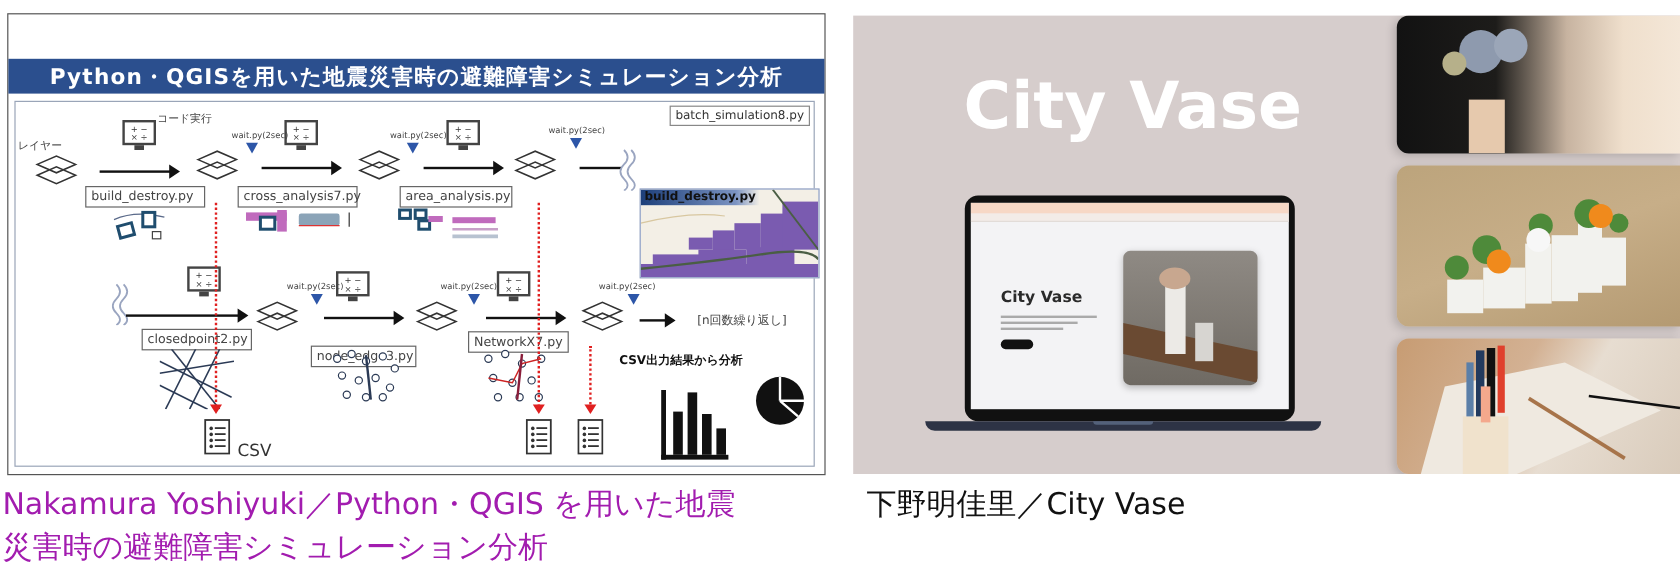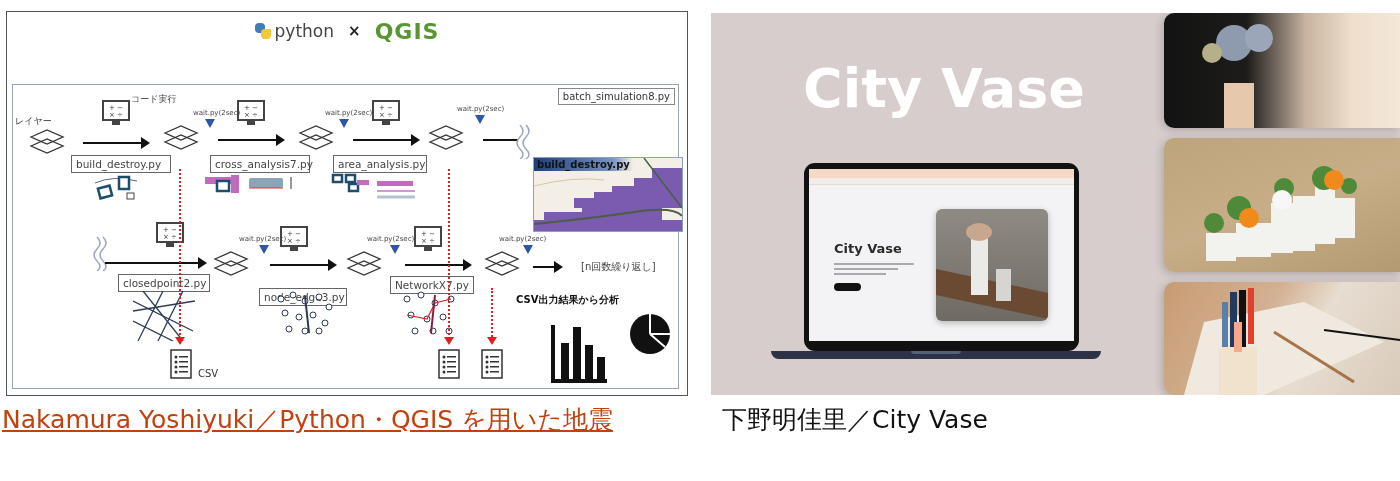--- a/index.html
+++ b/index.html
@@ -24,24 +24,24 @@
   .tri{position:absolute;width:0;height:0;border-left:5px solid transparent;border-right:5px solid transparent;border-top:9px solid #2d56a8;}
   .arrow{position:absolute;height:2px;background:#111;}
   .arrow::after{content:"";position:absolute;right:-2px;top:-5px;border-left:9px solid #111;border-top:6px solid transparent;border-bottom:6px solid transparent;}
   .red-dot{position:absolute;width:0;border-left:2px dotted #e02020;}
   .red-head{position:absolute;width:0;height:0;border-left:5px solid transparent;border-right:5px solid transparent;border-top:8px solid #e02020;}
   .ic{position:absolute;}
   .map-thumb{position:absolute;left:520px;top:72px;width:148px;height:73px;border:1px solid #8ea0c8;overflow:hidden;background:#f3efe6;}
   .map-thumb .map-title{position:absolute;left:0;top:0;background:linear-gradient(90deg,#1d3f7a,#7b93c2 80%,transparent);color:#111;font-weight:bold;font-size:10px;padding:1px 3px;}
   .repeat-txt{position:absolute;font-size:10px;color:#444;margin-left:12px;}
   .csv-title{position:absolute;font-size:10px;font-weight:bold;color:#111;}
-  .csv-lbl{position:absolute;font-size:10px;color:#333;}
+  .csv-lbl{position:absolute;font-size:14px;color:#333;}
 
   
-  .caption-left{position:absolute;left:2px;top:402px;width:700px;font-size:25px;line-height:36px;color:#c2410c;font-family:"DejaVu Sans","Liberation Sans",sans-serif;text-decoration:underline;}
+  .caption-left{position:absolute;left:2px;top:402px;width:700px;font-size:25px;line-height:36px;color:#a21caf;font-family:"DejaVu Sans","Liberation Sans",sans-serif;}
 
   
   .right-panel{position:absolute;left:711px;top:13px;width:689px;height:382px;background:#d6cdcc;overflow:hidden;text-align:center;}
   .rp-title{position:absolute;left:92px;top:44px;font-size:54px;color:#fff;font-weight:bold;font-family:"DejaVu Sans","Liberation Sans",sans-serif;letter-spacing:0px;}
   .laptop{position:absolute;left:60px;top:150px;width:330px;height:200px;}
   .lid{position:absolute;left:33px;top:0;width:275px;height:188px;background:#111;border-radius:11px;}
   .screen{position:absolute;left:5px;top:6px;right:5px;bottom:10px;background:#f3f3f5;overflow:hidden;}
   .tabbar{height:9px;background:#f7d8c6;}
   .urlbar{height:6px;background:#f3ece8;border-bottom:1px solid #e2dcd8;}
   .site-title{position:absolute;left:25px;top:72px;font-size:13px;color:#2a2a2a;font-weight:bold;}
@@ -59,31 +59,21 @@
   .tile2{top:125px;height:134px;background:linear-gradient(160deg,#bca47c,#c7ae88 50%,#b49a72);}
   .tile3{top:269px;height:113px;background:linear-gradient(120deg,#c79c73 0%,#d3b193 40%,#e7ddd1 60%,#d9cbbb 100%);}
 
   
   .caption-right{position:absolute;left:722px;top:402px;font-size:25px;line-height:36px;color:#111;}
 </style>
 </head>
 <body>
 
 <div class="left-panel">
-  <div class="logo-row">
-    <span class="py-logo">
-      <span class="py-mark">
-          <span class="b"></span>
-          <span class="y"></span>
-        </span>
-      <span>python</span>
-    </span>
-    <span class="times">×</span>
-    <span class="qgis">QGIS</span>
-  </div>
+  <div class="banner">Python・QGISを用いた地震災害時の避難障害シミュレーション分析</div>
 
   <div class="diagram-box">
     <div class="batch-label">batch_simulation8.py</div>
 
     <div class="lbl-layer" style="left:2px;top:30px;">レイヤー</div>
     <div class="code-exec" style="left:118px;top:8px;">コード実行</div>
 
     <svg class="ic" style="left:16px;top:42px" width="36" height="30">
         <path d="M2 10 L18 3 L34 10 L18 17 Z M2 19 L18 12 L34 19 L18 26 Z" fill="#fff" stroke="#333" stroke-width="1.3"></path>
       </svg>
@@ -125,21 +115,21 @@
       </svg>
 
     <div class="wait" style="left:180px;top:24px">wait.py(2sec)</div>
     <div class="tri" style="left:192px;top:34px"></div>
     <div class="wait" style="left:312px;top:24px">wait.py(2sec)</div>
     <div class="tri" style="left:326px;top:34px"></div>
     <div class="wait" style="left:444px;top:20px">wait.py(2sec)</div>
     <div class="tri" style="left:462px;top:30px"></div>
 
     <div class="file-box" style="left:58px;top:70px;width:90px">build_destroy.py</div>
-    <div class="file-box" style="left:197px;top:70px;width:90px">cross_analysis7.py</div>
+    <div class="file-box" style="left:185px;top:70px;width:90px">cross_analysis7.py</div>
     <div class="file-box" style="left:320px;top:70px;width:84px">area_analysis.py</div>
 
     <svg class="ic" style="left:80px;top:88px" width="50" height="32">
         <path d="M2 10 Q20 2 44 8" stroke="#5a6a8a" fill="none"></path>
         <rect x="26" y="4" width="10" height="12" fill="#fff" stroke="#1f4d6e" stroke-width="2.5"></rect>
         <rect x="6" y="14" width="12" height="10" fill="#fff" stroke="#1f4d6e" stroke-width="2.5" transform="rotate(-15 12 19)"></rect>
         <rect x="34" y="20" width="7" height="6" fill="#fff" stroke="#444"></rect>
       </svg>
     <svg class="ic" style="left:190px;top:88px" width="95" height="22">
         <rect x="2" y="4" width="34" height="7" fill="#c06bbd"></rect>
@@ -334,20 +324,21 @@
       </svg>
     <svg class="ic" style="left:616px;top:228px" width="42" height="42">
         <circle cx="21" cy="21" r="20" fill="#111"></circle>
         <path d="M21 21 L21 1 M21 21 L41 21 M21 21 L36 34" stroke="#fff" stroke-width="2"></path>
       </svg>
   </div>
 </div>
 
 <div class="caption-left">
   <div>Nakamura Yoshiyuki／Python・QGIS を用いた地震</div>
+  <div>災害時の避難障害シミュレーション分析</div>
 </div>
 
 <div class="right-panel">
   <div class="rp-title">City Vase</div>
 
   <div class="laptop">
     <div class="lid">
       <div class="screen">
         <div class="tabbar"></div>
         <div class="urlbar"></div>

